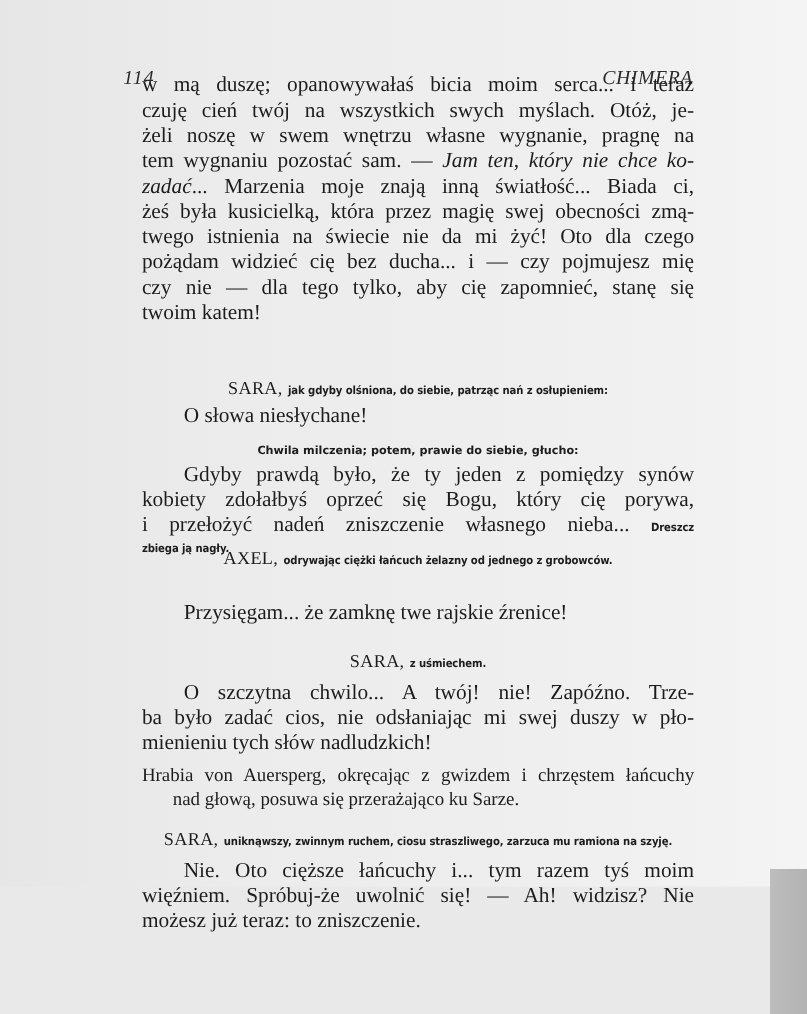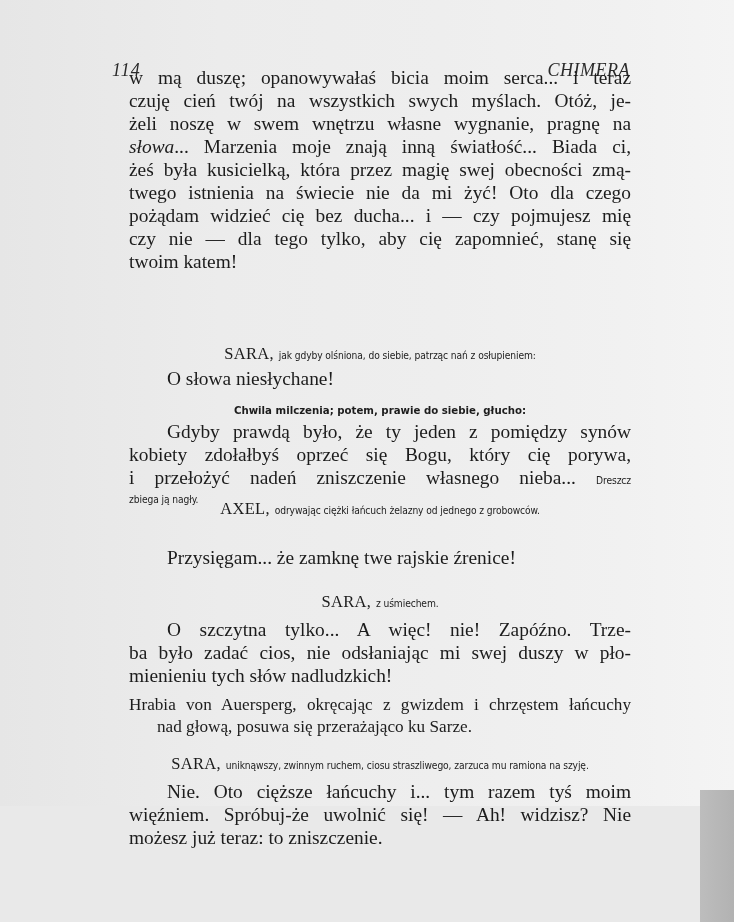--- a/index.html
+++ b/index.html
@@ -57,21 +57,21 @@
       text-align: justify;
       text-align-last: justify;
       height: 23px;
     }
     .line.last { text-align-last: left; }
     .line.center { text-align: center; text-align-last: center; }
     .line.indent2 { padding-left: 38px; }
     .it { font-style: italic; }
     .stage {
       font-family: "DejaVu Sans Condensed", "DejaVu Sans", sans-serif;
-      font-weight: normal;
+      font-weight: bold;
       font-size: 10.2px;
       letter-spacing: -0.1px;
     }
     .speaker {
       font-family: "Liberation Serif", serif;
       font-size: 16.5px;
       letter-spacing: 0.3px;
       font-weight: normal;
       text-align: center;
     }
@@ -94,21 +94,22 @@
 
   <div class="running-head">
     <span class="page-number">114</span>
     <span class="book-title">CHIMERA</span>
   </div>
 
   <div class="text" style="top:66px;">
     <span class="line">w mą duszę; opanowywałaś bicia moim serca... i teraz</span>
     <span class="line">czuję cień twój na wszystkich swych myślach. Otóż, je-</span>
     <span class="line">żeli noszę w swem wnętrzu własne wygnanie, pragnę na</span>
-    <span class="line"><span class="it">słowa</span><span>... Marzenia moje znają inną światłość... Biada ci,</span></span>
+    <span class="line"><span>tem wygnaniu pozostać sam. — </span><span class="it">Jam ten, który nie chce ko-</span></span>
+    <span class="line"><span class="it">zadać</span><span>... Marzenia moje znają inną światłość... Biada ci,</span></span>
     <span class="line">żeś była kusicielką, która przez magię swej obecności zmą-</span>
     <span class="line">twego istnienia na świecie nie da mi żyć! Oto dla czego</span>
     <span class="line">pożądam widzieć cię bez ducha... i — czy pojmujesz mię</span>
     <span class="line">czy nie — dla tego tylko, aby cię zapomnieć, stanę się</span>
     <span class="line last">twoim katem!</span>
   </div>
 
   <div class="text" style="top:341px;">
     <span class="line center">
       <span class="speaker">SARA,</span>
@@ -145,21 +146,21 @@
   </div>
 
   <div class="text" style="top:589px;">
     <span class="line center">
       <span class="speaker">SARA,</span>
       <span class="stage">z uśmiechem.</span>
     </span>
   </div>
 
   <div class="text" style="top:618px;">
-    <span class="line indent2">O szczytna tylko... A więc! nie! Zapóźno. Trze-</span>
+    <span class="line indent2">O szczytna chwilo... A twój! nie! Zapóźno. Trze-</span>
     <span class="line">ba było zadać cios, nie odsłaniając mi swej duszy w pło-</span>
     <span class="line last">mienieniu tych słów nadludzkich!</span>
   </div>
 
   <div class="text didascalia" style="top:694px; left:129px;">
     <span class="line" style="height:22px;">Hrabia von Auersperg, okręcając z gwizdem i chrzęstem łańcuchy</span>
     <span class="line last" style="height:22px; padding-left:28px;">nad głową, posuwa się przerażająco ku Sarze.</span>
   </div>
 
   <div class="text" style="top:751px;">

